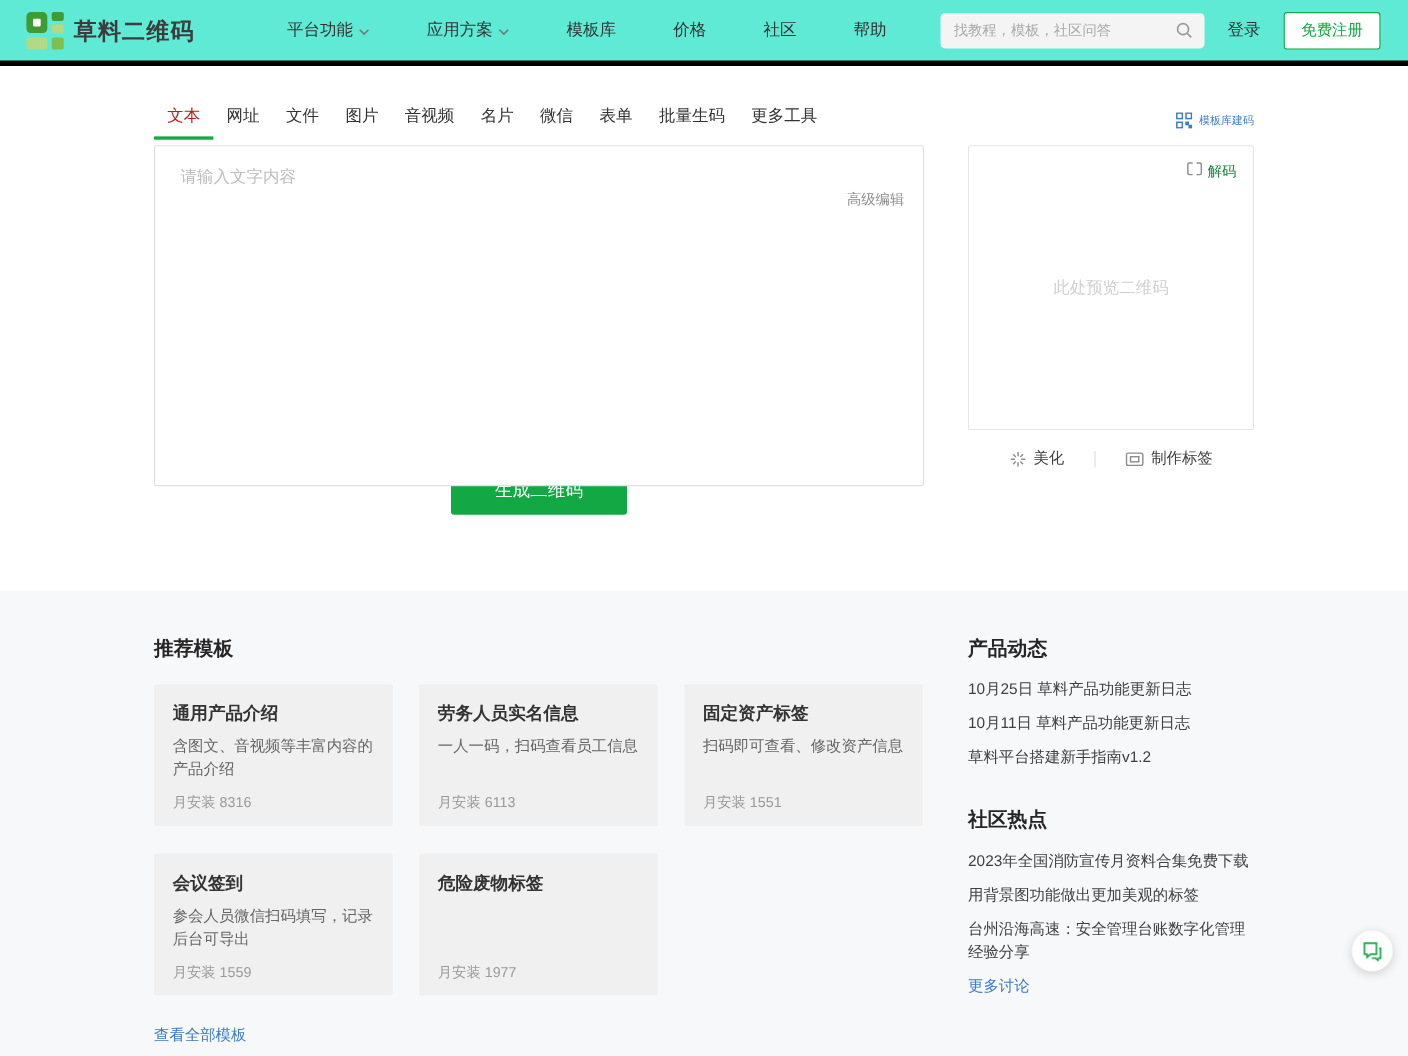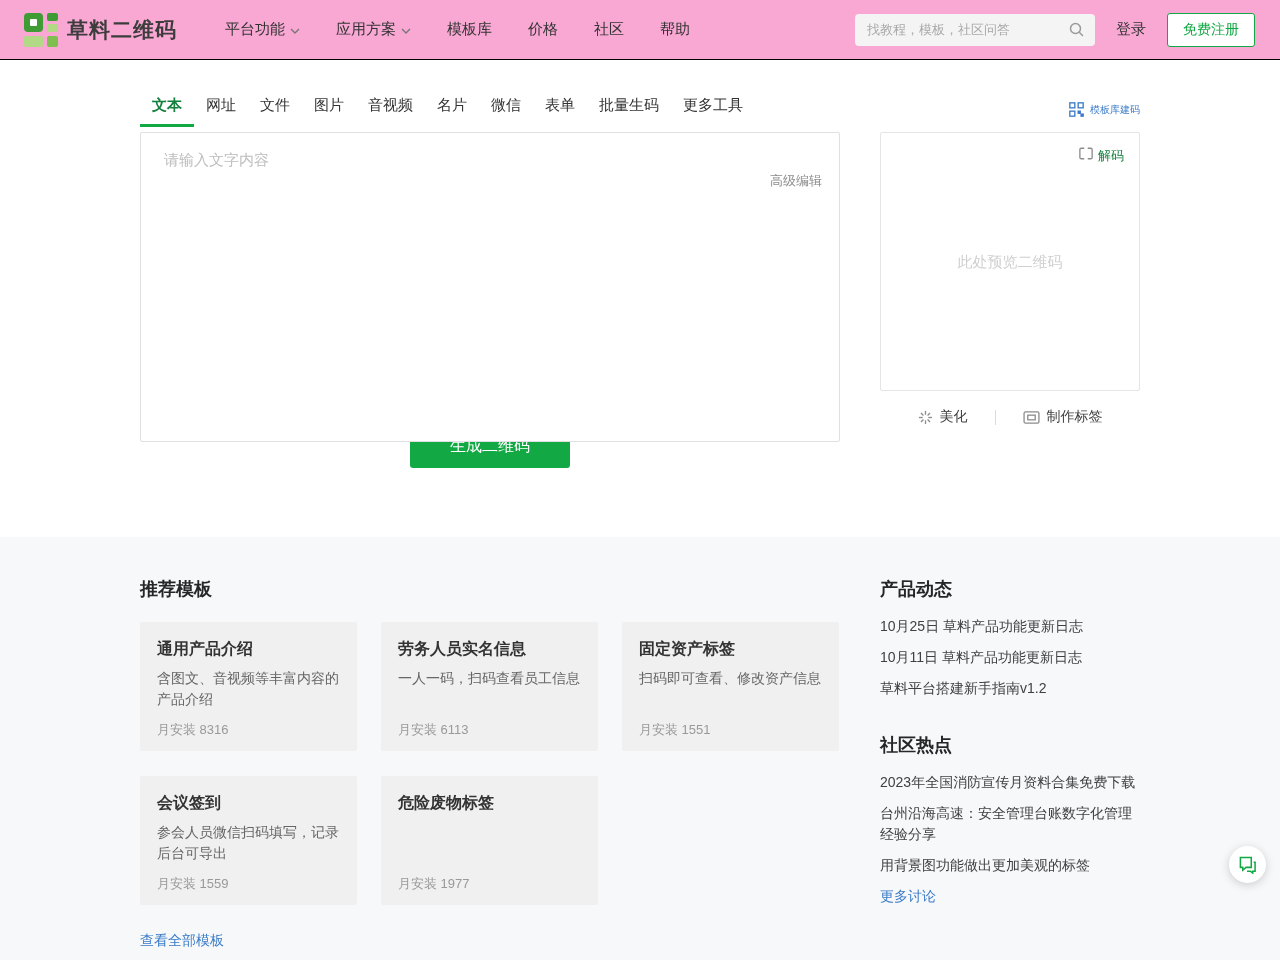--- a/index.html
+++ b/index.html
@@ -14,35 +14,35 @@
   }
   a { text-decoration: none; color: inherit; cursor: pointer; }
 
   
   header {
     height: 60px;
     flex: 0 0 60px;
     display: flex;
     align-items: center;
     padding: 0 25px 0 24px;
-    border-bottom: 1px solid #000000;
-    background: #f9a8d4;
+    border-bottom: 5px solid #000000;
+    background: #5eead4;
   }
   .logo { display: flex; align-items: center; gap: 9px; }
   .logo-mark { width: 34px; height: 34px; position: relative; display: inline-block; }
   .logo-mark .sq { position: absolute; }
   .lm-finder { left: 0; top: 0; width: 19px; height: 19px; background: #3f9c35; border-radius: 4px; }
   .lm-finder::after { content:""; position:absolute; left:6px; top:6px; width:7px; height:7px; background:#fff; border-radius:1px; }
   .lm-tr1 { left: 23px; top: 0; width: 11px; height: 8px; background: #3f9c35; border-radius: 2px; }
   .lm-tr2 { left: 23px; top: 11px; width: 11px; height: 8px; background: #b2d985; border-radius: 2px; }
   .lm-bl  { left: 0; top: 23px; width: 19px; height: 11px; background: #b2d985; border-radius: 2px; }
   .lm-br  { left: 23px; top: 23px; width: 11px; height: 11px; background: #7fbf4f; border-radius: 2px; }
   .logo-text { font-size: 21px; font-weight: 700; color: #3c3c3c; letter-spacing: 1px; }
 
-  nav { display: flex; align-items: center; gap: 36px; margin-left: 48px; }
+  nav { display: flex; align-items: center; gap: 52px; margin-left: 84px; }
   .nav-item { font-size: 15px; color: #333; display: flex; align-items: center; gap: 5px; }
   .nav-item svg { margin-top: 2px; }
 
   .header-right { margin-left: auto; display: flex; align-items: center; gap: 21px; }
   .search {
     width: 240px; height: 32px;
     background: #f4f4f4; border-radius: 4px;
     display: flex; align-items: center; padding: 0 10px 0 12px;
   }
   .search input {
@@ -62,21 +62,21 @@
   main { flex: 0 0 477px; background: #fff; }
   .gen-wrap { width: 1000px; margin: 0 auto; padding-top: 30px; }
 
   .tabbar { display: flex; justify-content: space-between; align-items: flex-end; }
   .tabs { display: flex; }
   .tab {
     font-size: 15px; color: #333;
     padding: 6px 12px 9px 12px;
     border-bottom: 3px solid transparent;
   }
-  .tab.active { color: #15803d; font-weight: 700; border-bottom-color: #12a843; }
+  .tab.active { color: #b91c1c; font-weight: 400; border-bottom-color: #12a843; }
   .tpl-link { display: flex; align-items: center; gap: 6px; font-size: 10px; color: #3a7bc8; padding-bottom: 10px; }
 
   .panels { display: flex; gap: 40px; margin-top: 5px; height: 259px; }
   .input-panel {
     width: 700px; height: 310px; position: relative;
     border: 1px solid #e0e0e0; border-radius: 2px; background: #fff;
   }
   .input-panel textarea {
     width: 100%; height: 100%; border: none; outline: none; resize: none;
     padding: 18px 110px 18px 23px; font-size: 15px; color: #333;
@@ -309,22 +309,22 @@
     <div class="right-col">
       <h2 class="sec-title">产品动态</h2>
       <ul class="news-list">
         <li>10月25日 草料产品功能更新日志</li>
         <li>10月11日 草料产品功能更新日志</li>
         <li>草料平台搭建新手指南v1.2</li>
       </ul>
       <h2 class="sec-title sec-gap">社区热点</h2>
       <ul class="news-list">
         <li>2023年全国消防宣传月资料合集免费下载</li>
+        <li>用背景图功能做出更加美观的标签</li>
         <li>台州沿海高速：安全管理台账数字化管理经验分享</li>
-        <li>用背景图功能做出更加美观的标签</li>
       </ul>
       <a class="more-link">更多讨论</a>
     </div>
   </div>
 </section>
 
 <div class="chat-fab">
   <svg width="19" height="18" viewBox="0 0 20 19" fill="none" stroke="#12a843" stroke-width="1.6">
     <path d="M14,1.5 H2.5 V12 H5 V15 L8.5,12 H14 Z"></path>
     <path d="M16.5,6.5 H18 V16 H15.5 V18 L13,16 H9.5"></path>

